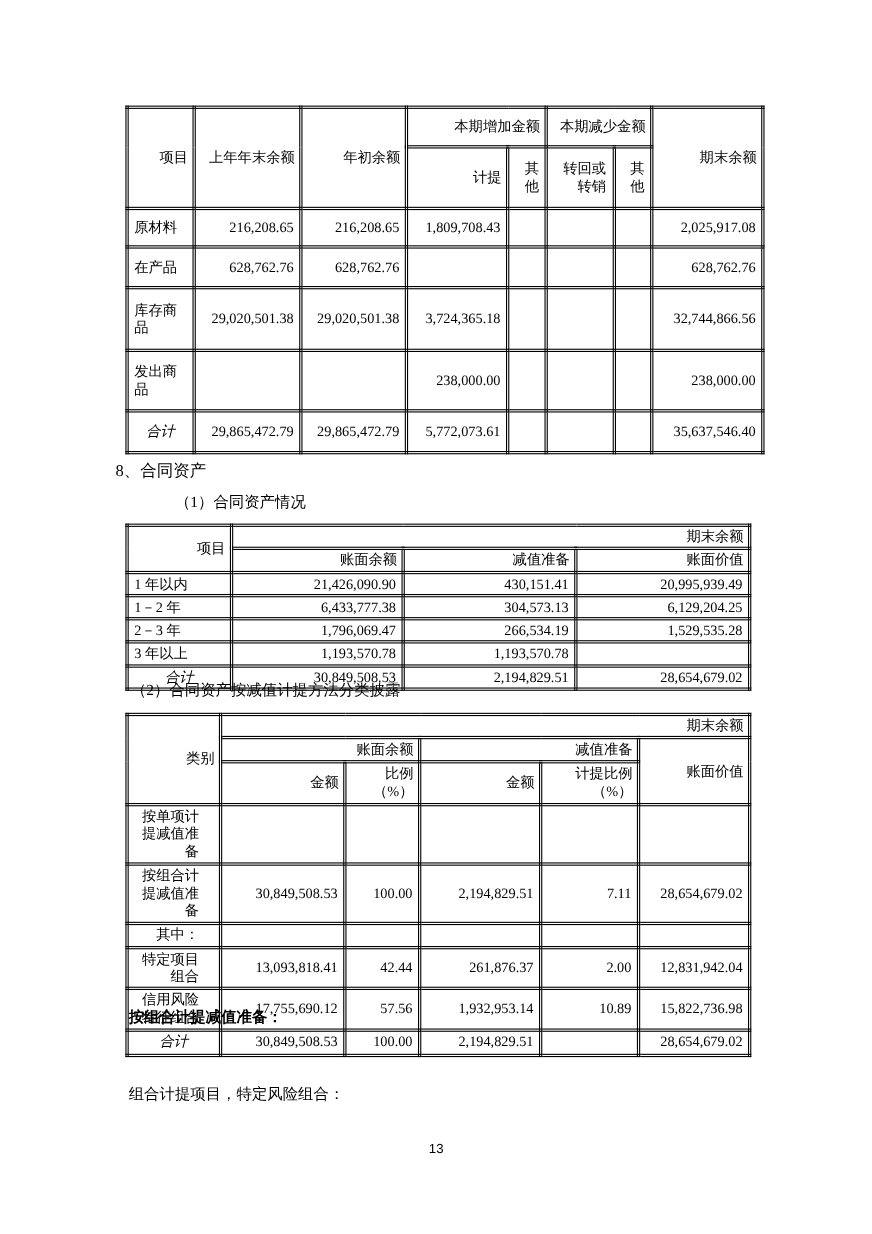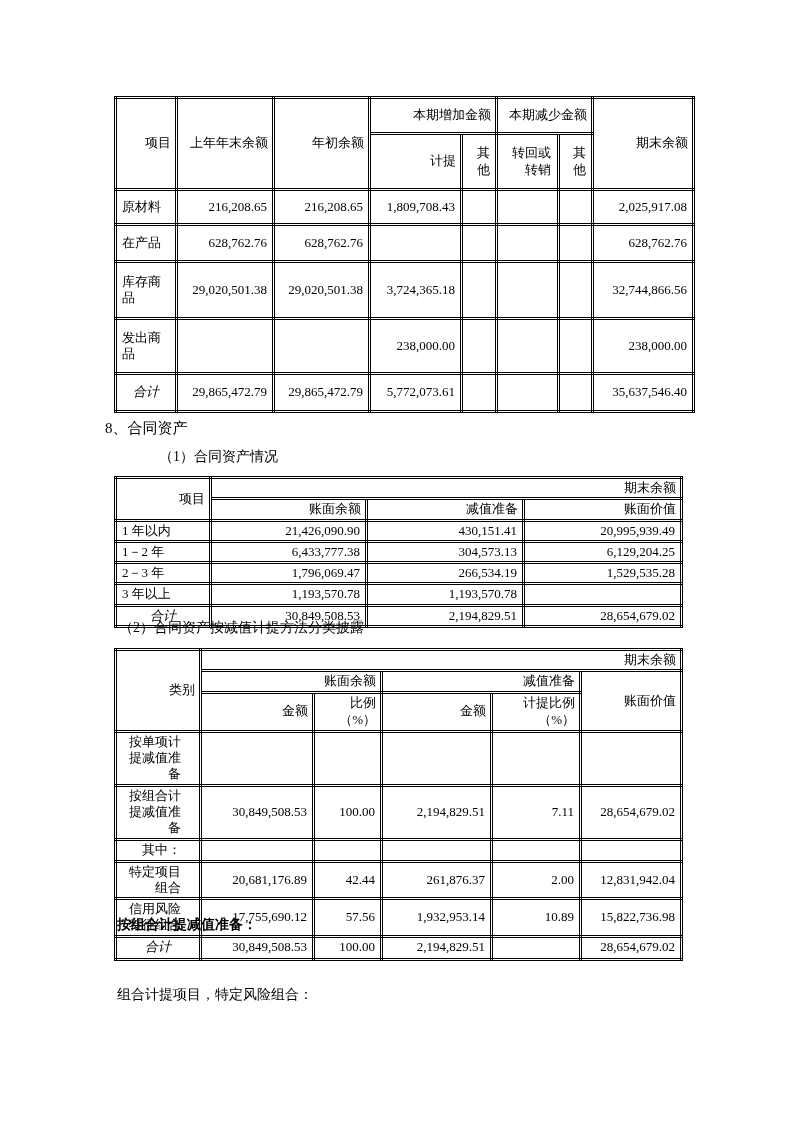--- a/index.html
+++ b/index.html
@@ -240,21 +240,21 @@
       <tr style="height:22px">
         <td class="lab">其中：</td>
         <td class="num"></td>
         <td class="num"></td>
         <td class="num"></td>
         <td class="num"></td>
         <td class="num"></td>
       </tr>
       <tr style="height:36px">
         <td class="lab">特定项目组合</td>
-        <td class="num">20,681,176.89</td>
+        <td class="num">13,093,818.41</td>
         <td class="num">42.44</td>
         <td class="num">261,876.37</td>
         <td class="num">2.00</td>
         <td class="num">12,831,942.04</td>
       </tr>
       <tr style="height:37px">
         <td class="lab">信用风险特征组合</td>
         <td class="num">17,755,690.12</td>
         <td class="num">57.56</td>
         <td class="num">1,932,953.14</td>
@@ -268,14 +268,15 @@
         <td class="num">2,194,829.51</td>
         <td class="num"></td>
         <td class="num">28,654,679.02</td>
       </tr>
     </tbody>
   </table>
 
   <div class="note" id="note1">按组合计提减值准备：</div>
   <div class="note" id="note2">组合计提项目，特定风险组合：</div>
 
+  <div class="pagenum">13</div>
 
 </div>
 
 </body></html>

